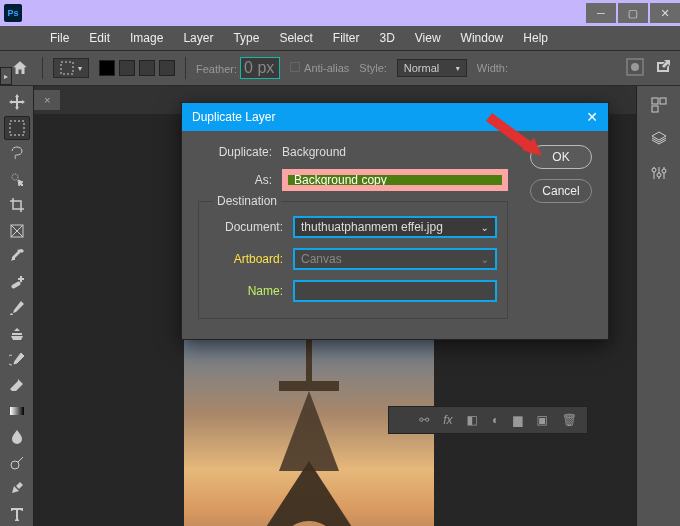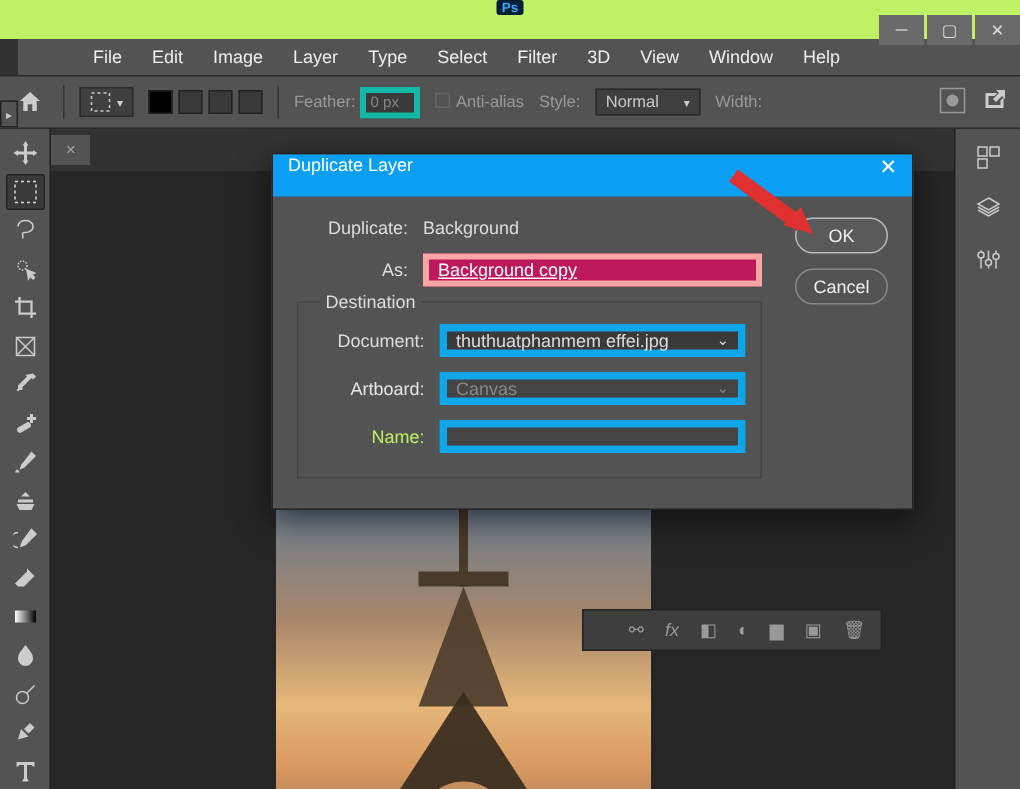--- a/index.html
+++ b/index.html
@@ -1,34 +1,34 @@
 <!DOCTYPE html>
 <html><head>
 <meta charset="utf-8">
 <style>
 * { margin: 0; padding: 0; box-sizing: border-box; font-family: "Segoe UI", Tahoma, sans-serif; }
 body { width: 680px; height: 526px; background: #323232; overflow: hidden; position: relative; color: #ccc; font-size: 11px; }
 
 
-.titlebar { height: 26px; background: #bef264; display: flex; align-items: center; padding-left: 4px; flex-direction: column; }
+.titlebar { height: 26px; background: #c4b5fd; display: flex; align-items: center; padding-left: 4px; }
 .ps-logo { width: 18px; height: 18px; background: #001e36; display: flex; align-items: center; justify-content: center; color: #31a8ff; font-weight: bold; font-size: 9px; border-radius: 2px; margin-right: 4px; }
 .win-controls { margin-left: auto; display: flex; }
 .win-btn { width: 30px; height: 20px; display: flex; align-items: center; justify-content: center; background: #6a6a6a; margin-left: 2px; color: #ddd; }
-.menubar { display: flex; align-items: center; height: 24px; background: #535353; padding-left: 42px; gap: 4px; margin-left: 12px; }
+.menubar { display: flex; align-items: center; height: 24px; background: #535353; padding-left: 42px; gap: 4px; }
 .menubar span { padding: 3px 8px; color: #eee; font-size: 12px; }
 
 
 .optionsbar { height: 36px; background: #535353; border-top: 1px solid #2a2a2a; border-bottom: 1px solid #2a2a2a; display: flex; align-items: center; padding: 0 8px; gap: 10px; color: #999; font-size: 11px; }
 .home-icon { width: 24px; height: 24px; display: flex; align-items: center; justify-content: center; }
 .opt-select { background: #3f3f3f; border: 1px solid #2a2a2a; padding: 2px 6px; color: #ccc; display: inline-flex; align-items: center; gap: 4px; }
 .swatch { display: inline-flex; }
 .sw { width: 16px; height: 16px; border: 1px solid #222; }
 .sw.black { background: #000; }
 .sw.dup { background: #3a3a3a; margin-left: 4px; }
-.feather-box input { width: 40px; background: #3a3a3a; border: 4px solid #14b8a6; color: #888; font-size: 10px; padding: 1px 3px; }
+.feather-box input { width: 40px; background: #3a3a3a; border: 1px solid #14b8a6; color: #888; font-size: 16px; padding: 1px 3px; }
 .spacer { flex: 1; }
 .optionsbar .divider { width:1px; height:22px; background:#333; }
 
 
 .main { display: flex; height: calc(100% - 86px); background: #323232; position: relative; }
 .toolbar { width: 34px; background: #535353; border-right: 1px solid #222; display: flex; flex-direction: column; align-items: center; padding-top: 4px; gap: 2px; }
 .tool { width: 26px; height: 24px; display: flex; align-items: center; justify-content: center; border-radius: 2px; color: #ddd; }
 .tool.active { background: #3a3a3a; border: 1px solid #222; }
 .tool svg { width: 16px; height: 16px; }
 
@@ -46,28 +46,28 @@
 .tower .arch { position:absolute; left:50%; bottom:0; transform:translateX(-50%); width:60px; height:40px; background: linear-gradient(#c89060,#a87850); border-radius: 30px 30px 0 0; }
 
 .rightpanels { width: 44px; background: #535353; border-left: 1px solid #222; display: flex; flex-direction: column; align-items: center; padding-top: 8px; gap: 12px; }
 .panel-icon { width: 22px; height: 22px; display:flex; align-items:center; justify-content:center; color:#ccc; }
 
 .layer-icons-row { position:absolute; right:48px; top:320px; width:200px; height:28px; background:#3e3e3e; display:flex; align-items:center; justify-content:flex-end; gap:14px; padding:0 10px; border:1px solid #222; }
 .layer-icons-row span { color:#999; font-size:12px; }
 
 
 .dialog { position: absolute; left: 181px; top: 102px; width: 428px; background: #535353; box-shadow: 0 6px 20px rgba(0,0,0,0.6); border: 1px solid #222; }
-.dialog-title { height: 28px; background: #0a9ff2; color: #fff; display: flex; padding: 0 10px; font-size: 12px; }
+.dialog-title { height: 28px; background: #0a9ff2; color: #fff; display: flex; align-items: center; padding: 0 10px; font-size: 12px; }
 .dialog-title .x { margin-left: auto; font-size: 14px; }
 .dialog-body { padding: 14px 16px 20px; position: relative; }
 .row { display: flex; align-items: center; margin-bottom: 10px; }
 .row label { width: 74px; text-align: right; margin-right: 10px; color: #ddd; font-size: 12px; }
 .row .val { color: #ddd; font-size: 12px; }
-.row input[type=text], .row select, .row .fake-select { flex: 1; max-width: 250px; background: #3a3a3a; border: 5px solid #0ea5e9; color: #ddd; padding: 3px 6px; font-size: 12px; height: 22px; }
-.row input.selected { background: #be185d; color: #fff; border: 4px solid #fca5a5; text-decoration: underline; }
+.row input[type=text], .row select, .row .fake-select { flex: 1; max-width: 250px; background: #3a3a3a; border: 2px solid #0ea5e9; color: #ddd; padding: 3px 6px; font-size: 12px; height: 22px; }
+.row input.selected { background: #4d7c0f; color: #fff; border: 6px solid #fca5a5; }
 .fieldset { border: 1px solid #444; padding: 10px 10px 6px; margin-top: 4px; margin-left: 0; }
 .fieldset-legend { margin: -18px 0 8px 4px; background:#535353; padding:0 4px; color:#ddd; font-size:12px; width:fit-content; }
 .fake-select { display:flex; align-items:center; justify-content:space-between; color:#ddd; }
 .fake-select.disabled { color:#888; background:#444; }
 .fake-select .chev { font-size:10px; }
 .btns { position: absolute; right: 16px; top: 14px; display:flex; flex-direction:column; gap:10px; }
 .btn { width: 62px; height: 24px; border-radius: 12px; border: 1px solid #888; background: transparent; color: #eee; font-size: 12px; display:flex; align-items:center; justify-content:center; }
 .btn.ok { border-color:#bbb; background:#5a5a5a; }
 
 
@@ -324,21 +324,21 @@
       <div class="fieldset">
         <div class="fieldset-legend">Destination</div>
         <div class="row">
           <label>Document:</label>
           <div class="fake-select">
             <span>thuthuatphanmem effei.jpg</span>
             <span class="chev">⌄</span>
           </div>
         </div>
         <div class="row">
-          <label style="color:#e5e5e5">Artboard:</label>
+          <label style="color:#fde047">Artboard:</label>
           <div class="fake-select disabled">
             <span>Canvas</span>
             <span class="chev">⌄</span>
           </div>
         </div>
         <div class="row">
           <label style="color:#bef264">Name:</label>
           <input type="text" disabled="" style="background: rgb(68, 68, 68); color: rgb(136, 136, 136);" value="">
         </div>
       </div>

